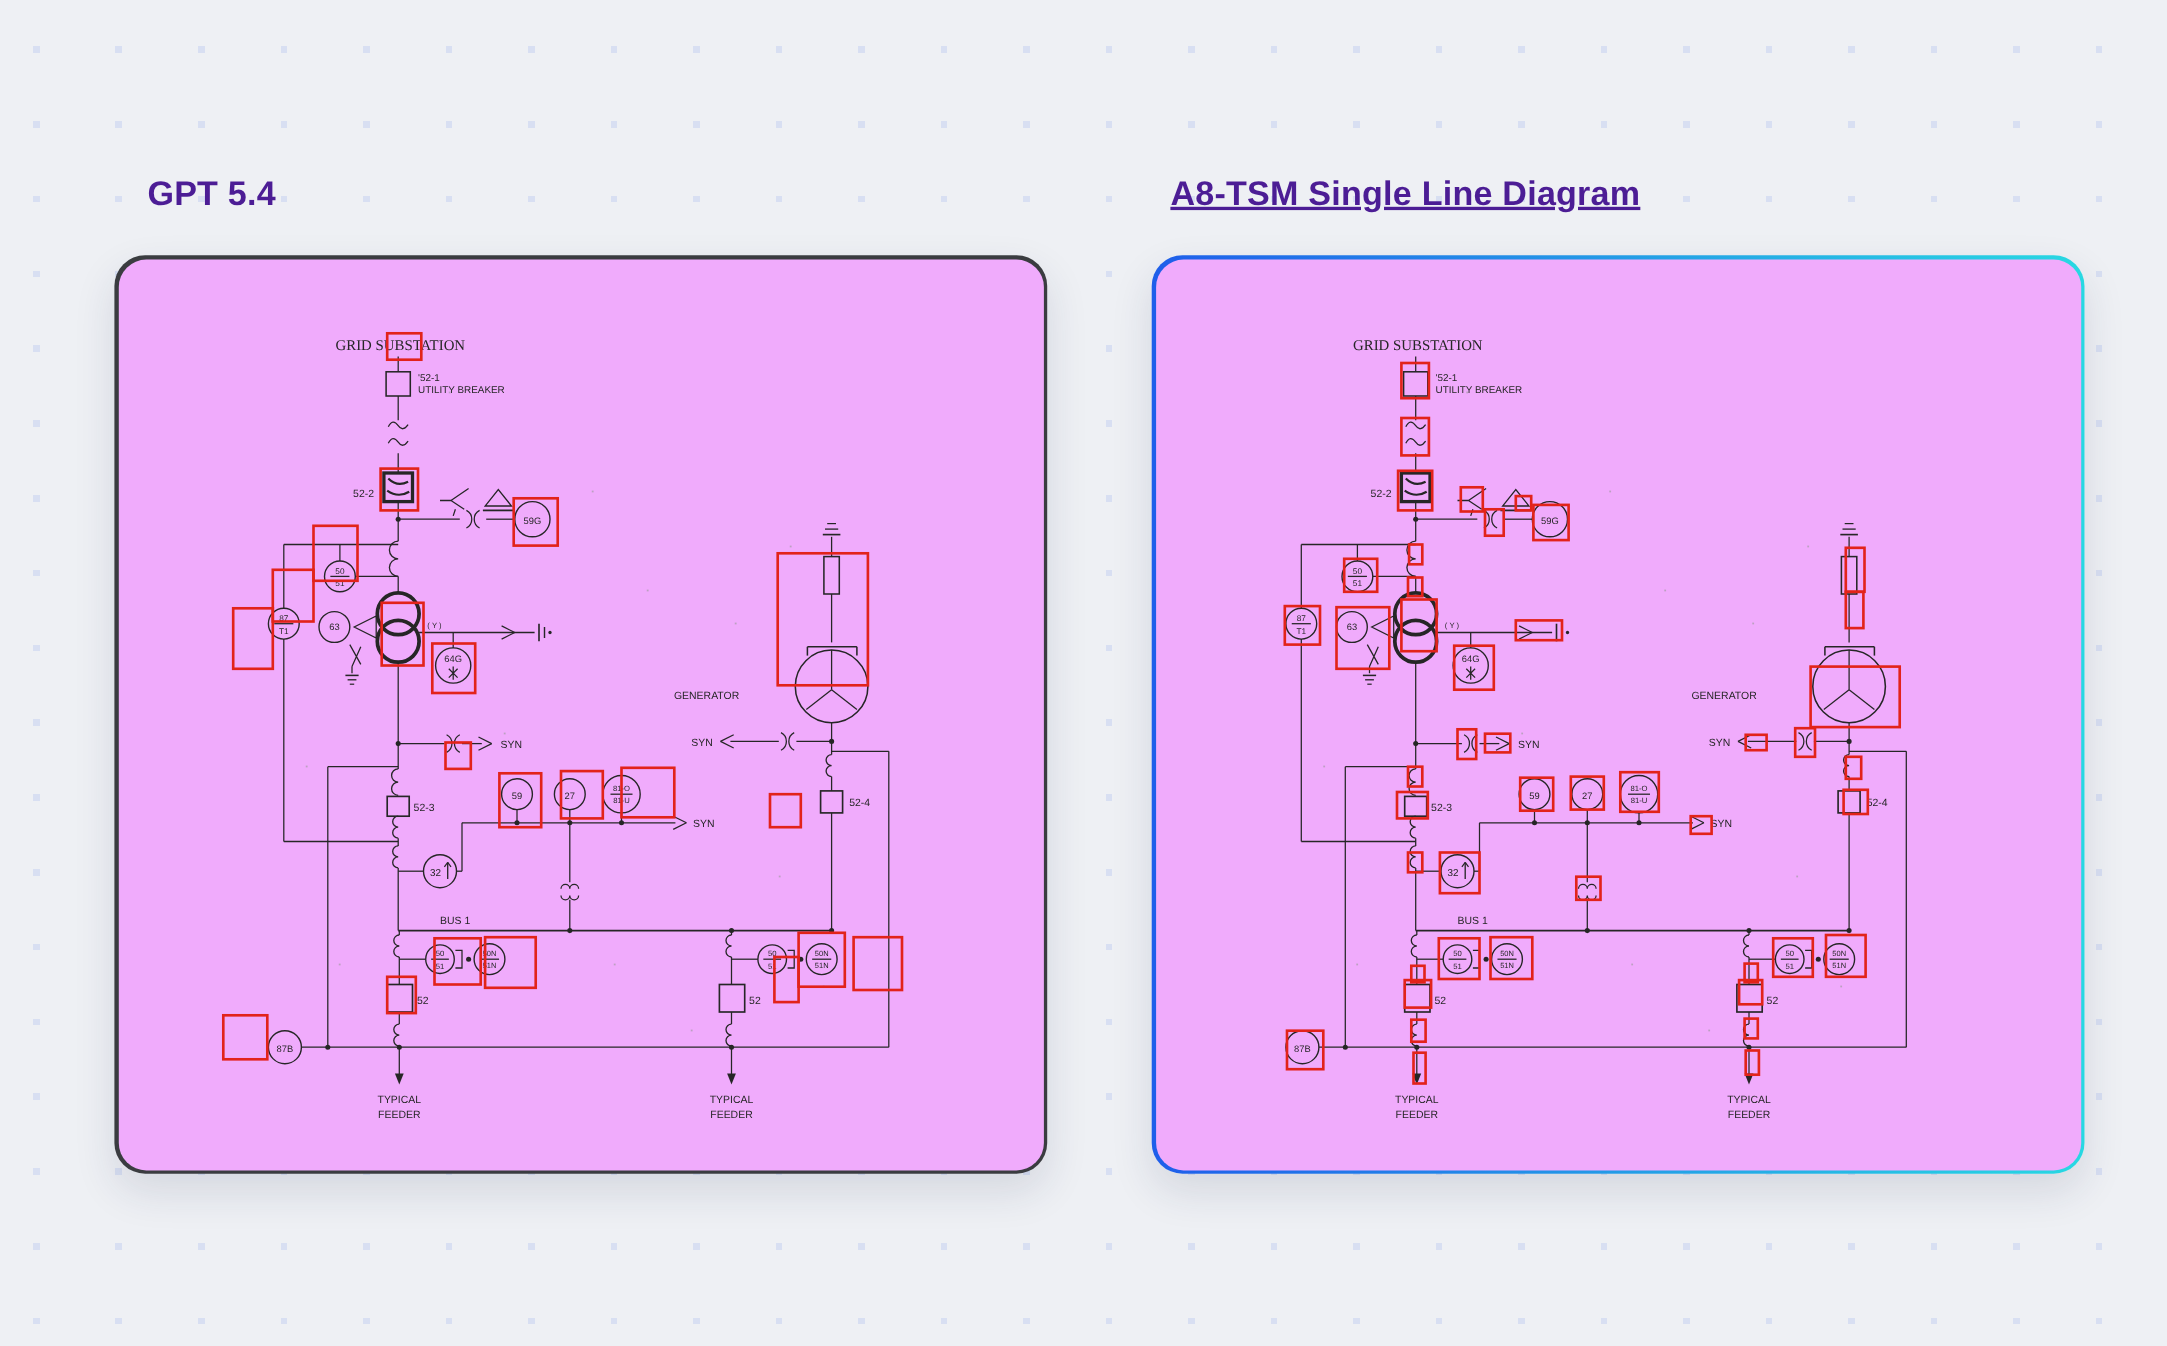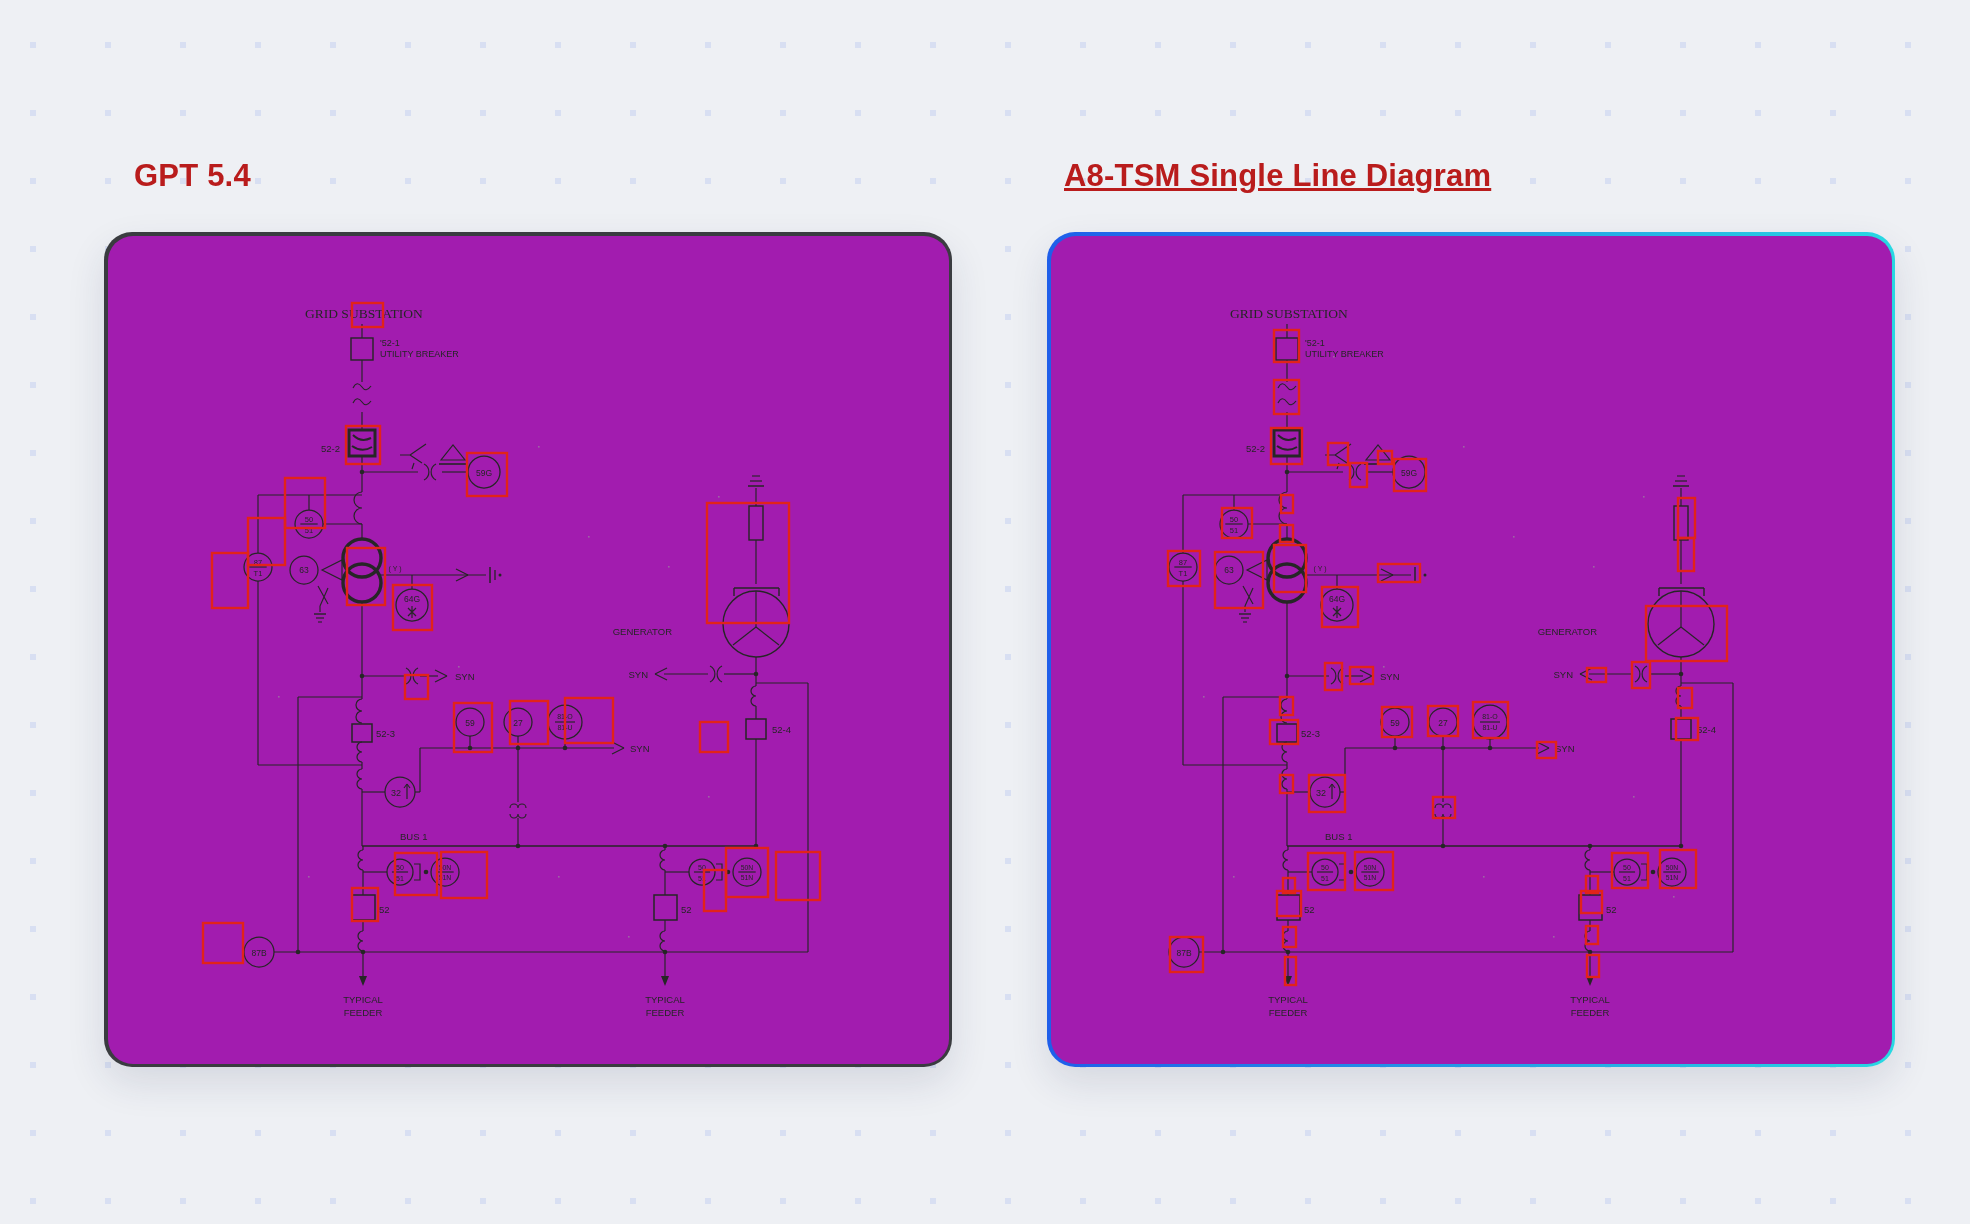--- a/index.html
+++ b/index.html
@@ -9,30 +9,30 @@
     font-family:"Liberation Sans",sans-serif;
   }
   .dotgrid{
     position:absolute;inset:0;z-index:0;
     background-image:
       repeating-linear-gradient(0deg,#eef0f4 0 20px,rgba(238,240,244,0) 20px 26px,#eef0f4 26px 68px),
       repeating-linear-gradient(90deg,rgba(214,222,242,0) 0 30px,#d8dff2 30px 36px,rgba(214,222,242,0) 36px 75px);
   }
   .panel-title{
     position:absolute;z-index:3;
-    font-size:31px;font-weight:800;color:#b91c1c;letter-spacing:.2px;
+    font-size:31px;font-weight:800;color:#4c1d95;letter-spacing:.2px;
   }
   .panel{
     position:absolute;z-index:2;border-radius:28px;padding:3.5px;
     box-shadow:0 16px 38px rgba(30,40,80,.12);
   }
   .panel--dark{background:#3a3c40;}
   .panel--gradient{background:linear-gradient(90deg,#1f5eea,#28d8e2);}
   .panel-inner{
-    width:841px;height:828px;border-radius:25px;background:#a21caf;overflow:hidden;
+    width:841px;height:828px;border-radius:25px;background:#f0abfc;overflow:hidden;
     position:relative;
   }
   .panel-inner svg{display:block;width:841px;height:828px;}
 </style>
 </head>
 <body>
 
 <div class="dotgrid"></div>
 
 <div class="panel-title" style="left:134px;top:158px;">GPT 5.4</div>

